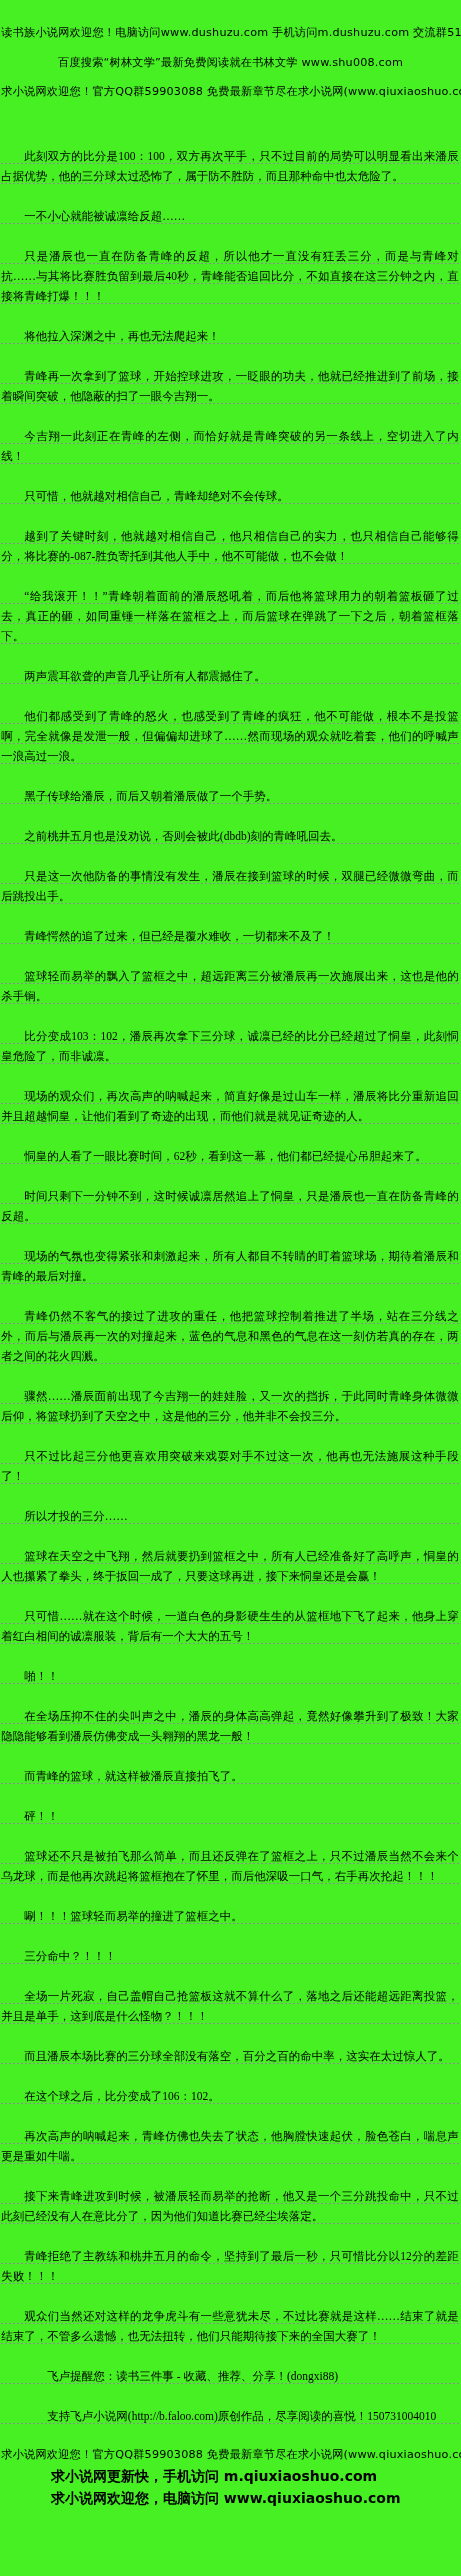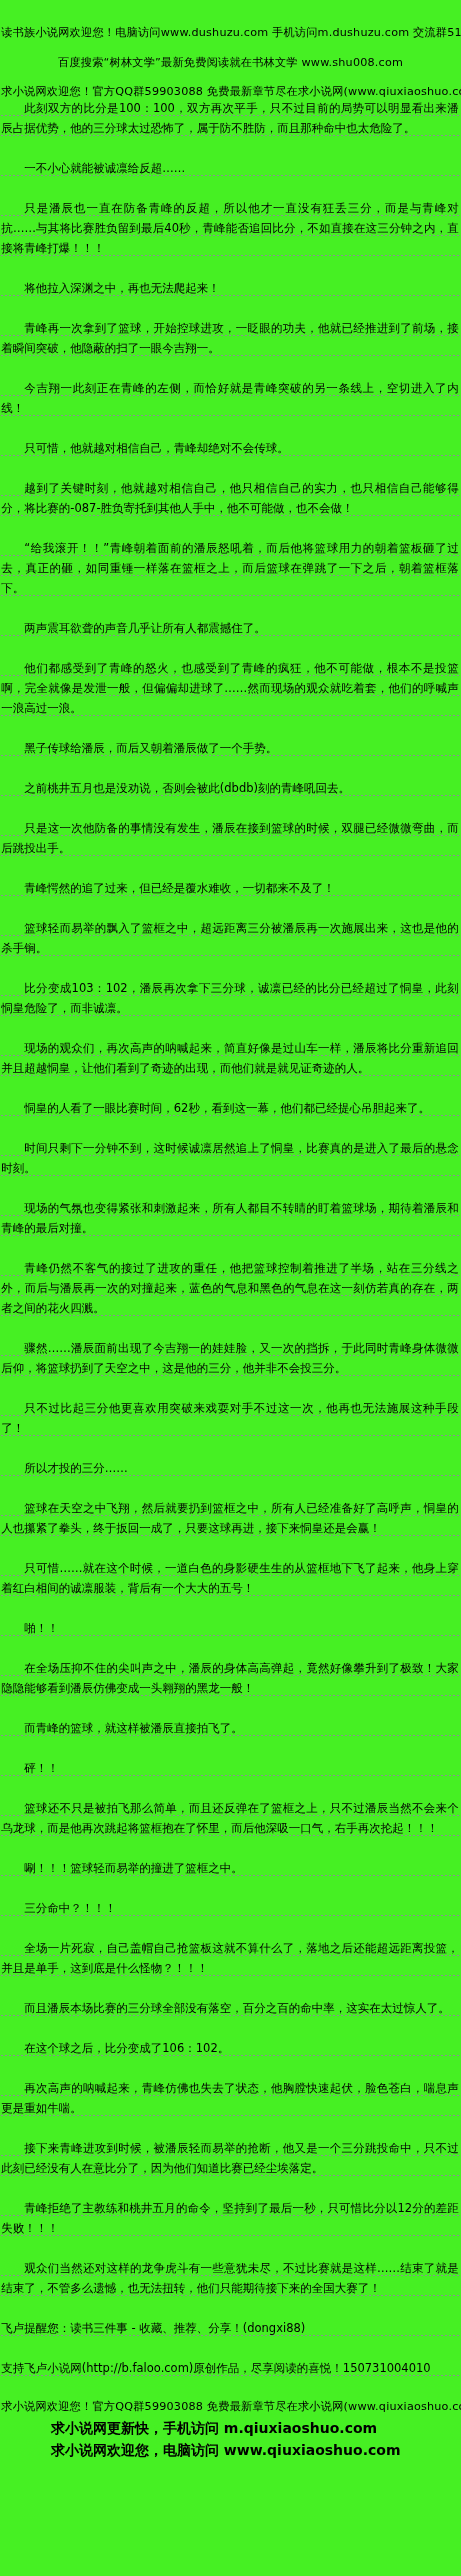--- a/index.html
+++ b/index.html
@@ -11,33 +11,33 @@
     color:#000;
     font-family:"DejaVu Sans",sans-serif;
   }
   
   .header{padding-top:26px;}
   .hline{font-size:11.2px;line-height:13px;white-space:nowrap;letter-spacing:0.2px;}
   .h1{padding-left:1.3px;}
   .h2{margin-top:16.5px;padding-left:58px;}
   .h3{margin-top:16.5px;padding-left:1.3px;}
   
-  .story{padding:0 3.3px 0 1.3px;}
+  .story{margin-top:48px;padding:0 3.3px 0 1.3px;font-family:Liberation Serif, serif;}
   .para{
     margin:0 0 20px 0;
     font-size:11.5px;
     line-height:20px;
     text-indent:2em;
     text-align:justify;
     
     background-image:
       repeating-linear-gradient(90deg, rgba(70,240,35,0) 0 2px, #46F023 2px 4px),
       repeating-linear-gradient(180deg, transparent 0 17px, #8C8C96 17px 18px, transparent 18px 20px);
   }
-  .para.flush{text-indent:0;}
+  .para.flush{text-indent:0;padding-left:46px;}
   
   .footer{margin-top:8px;}
   .fline{white-space:nowrap;}
   .f1{font-size:11.2px;line-height:18.5px;padding-left:1.3px;letter-spacing:0.2px;}
   .f2{font-size:14px;font-weight:bold;line-height:22.4px;padding-left:51px;}
   .f3{font-size:14px;font-weight:bold;line-height:23px;padding-left:51px;}
 </style>
 </head>
 <body>
 
@@ -62,21 +62,21 @@
       <p class="para">两声震耳欲聋的声音几乎让所有人都震撼住了。</p>
       <p class="para">他们都感受到了青峰的怒火，也感受到了青峰的疯狂，他不可能做，根本不是投篮啊，完全就像是发泄一般，但偏偏却进球了……然而现场的观众就吃着套，他们的呼喊声一浪高过一浪。</p>
       <p class="para">黑子传球给潘辰，而后又朝着潘辰做了一个手势。</p>
       <p class="para">之前桃井五月也是没劝说，否则会被此(dbdb)刻的青峰吼回去。</p>
       <p class="para">只是这一次他防备的事情没有发生，潘辰在接到篮球的时候，双腿已经微微弯曲，而后跳投出手。</p>
       <p class="para">青峰愕然的追了过来，但已经是覆水难收，一切都来不及了！</p>
       <p class="para">篮球轻而易举的飘入了篮框之中，超远距离三分被潘辰再一次施展出来，这也是他的杀手锏。</p>
       <p class="para">比分变成103：102，潘辰再次拿下三分球，诚凛已经的比分已经超过了恫皇，此刻恫皇危险了，而非诚凛。</p>
       <p class="para">现场的观众们，再次高声的呐喊起来，简直好像是过山车一样，潘辰将比分重新追回并且超越恫皇，让他们看到了奇迹的出现，而他们就是就见证奇迹的人。</p>
       <p class="para">恫皇的人看了一眼比赛时间，62秒，看到这一幕，他们都已经提心吊胆起来了。</p>
-      <p class="para">时间只剩下一分钟不到，这时候诚凛居然追上了恫皇，比赛真的是进入了最后的悬念时刻。</p>
+      <p class="para">时间只剩下一分钟不到，这时候诚凛居然追上了恫皇，只是潘辰也一直在防备青峰的反超。</p>
       <p class="para">现场的气氛也变得紧张和刺激起来，所有人都目不转睛的盯着篮球场，期待着潘辰和青峰的最后对撞。</p>
       <p class="para">青峰仍然不客气的接过了进攻的重任，他把篮球控制着推进了半场，站在三分线之外，而后与潘辰再一次的对撞起来，蓝色的气息和黑色的气息在这一刻仿若真的存在，两者之间的花火四溅。</p>
       <p class="para">骤然……潘辰面前出现了今吉翔一的娃娃脸，又一次的挡拆，于此同时青峰身体微微后仰，将篮球扔到了天空之中，这是他的三分，他并非不会投三分。</p>
       <p class="para">只不过比起三分他更喜欢用突破来戏耍对手不过这一次，他再也无法施展这种手段了！</p>
       <p class="para">所以才投的三分……</p>
       <p class="para">篮球在天空之中飞翔，然后就要扔到篮框之中，所有人已经准备好了高呼声，恫皇的人也攥紧了拳头，终于扳回一成了，只要这球再进，接下来恫皇还是会赢！</p>
       <p class="para">只可惜……就在这个时候，一道白色的身影硬生生的从篮框地下飞了起来，他身上穿着红白相间的诚凛服装，背后有一个大大的五号！</p>
       <p class="para">啪！！</p>
       <p class="para">在全场压抑不住的尖叫声之中，潘辰的身体高高弹起，竟然好像攀升到了极致！大家隐隐能够看到潘辰仿佛变成一头翱翔的黑龙一般！</p>
       <p class="para">而青峰的篮球，就这样被潘辰直接拍飞了。</p>

